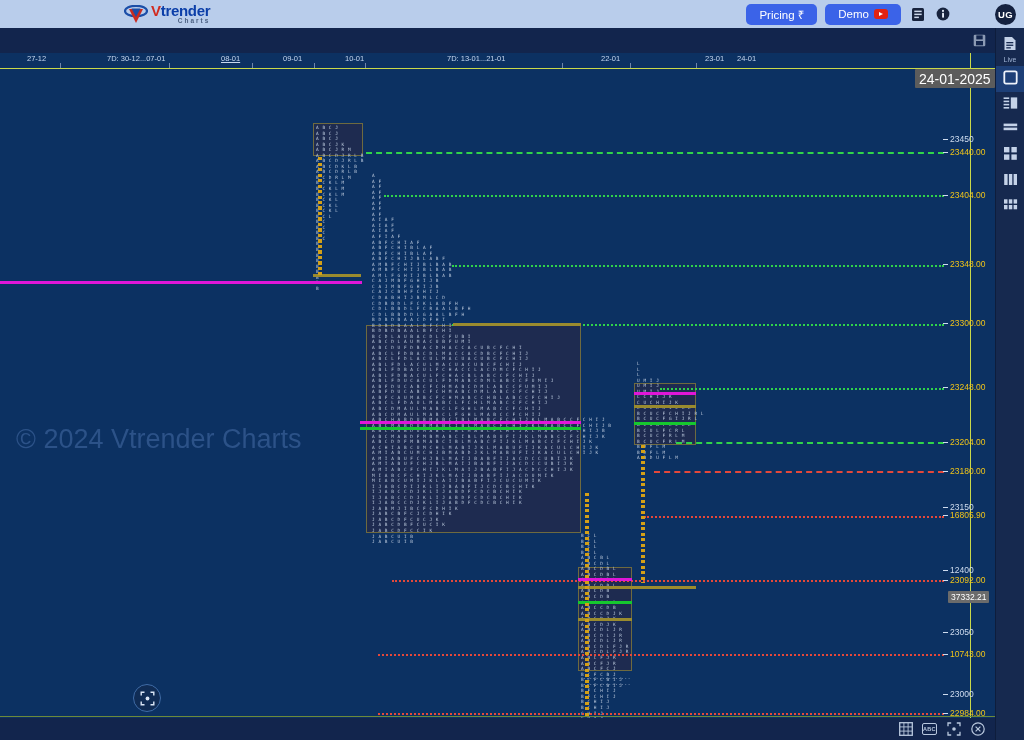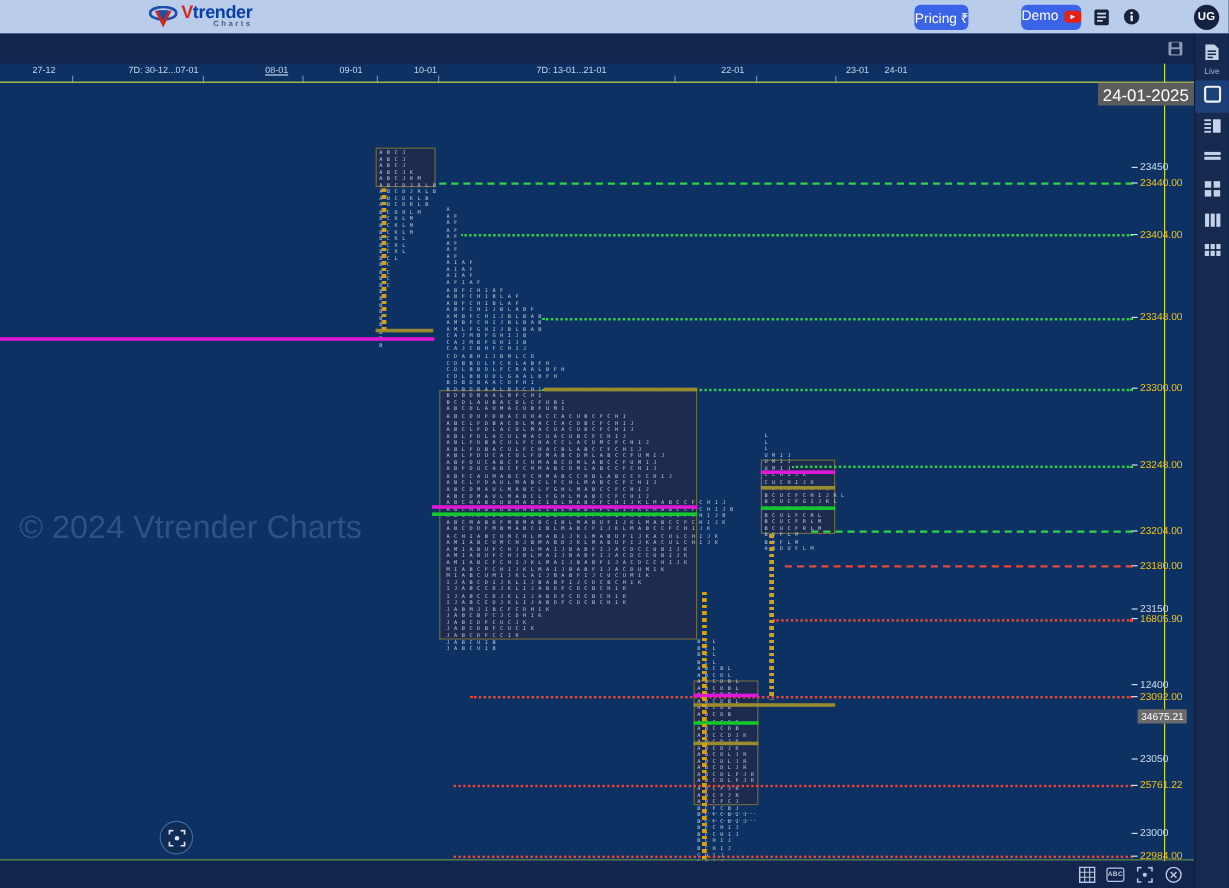--- a/index.html
+++ b/index.html
@@ -23,22 +23,22 @@
   .logo-text { line-height: 1; }
   .logo-title { font-size: 15px; font-weight: bold; color: #0b3ea8; letter-spacing: -.3px; }
   .logo-title .red { color: #d12b20; }
   .logo-sub { font-size: 6.5px; letter-spacing: 2px; color: #4a5f80; text-align: right;
     margin-top: -1px; font-weight: bold; }
 
   .top-actions { position: absolute; right: 8px; top: 0; height: 28px;
     display: flex; align-items: center; gap: 8px; }
   .btn-pill {
     background: #3b63e8; color: #fff; border: none; border-radius: 5px;
-    font-size: 11.5px; height: 21px; padding: 0 0; cursor: pointer;
-    display: flex; align-items: center; gap: 5px; font-family: inherit; margin-left: 36px;
+    font-size: 11.5px; height: 21px; padding: 0 13px; cursor: pointer;
+    display: flex; align-items: center; gap: 5px; font-family: inherit;
   }
   .yt-badge { background: #e32212; border-radius: 3px; width: 14px; height: 10px;
     display: inline-flex; align-items: center; justify-content: center; }
   .yt-badge i { border-left: 4px solid #fff; border-top: 2.5px solid transparent;
     border-bottom: 2.5px solid transparent; display: block; }
   .icon-btn { width: 17px; height: 17px; display: flex; align-items: center;
     justify-content: center; cursor: pointer; }
   .avatar {
     width: 21px; height: 21px; border-radius: 50%; background: #14213f; color: #fff;
     font-size: 9.5px; font-weight: bold; display: flex; align-items: center;
@@ -541,28 +541,28 @@
     <div class="price-lbl major" style="left: 950px; top: 382px;">23248.00</div>
     <div class="price-tick" style="left: 943px; top: 387px;"></div>
     <div class="price-lbl major" style="left: 950px; top: 437px;">23204.00</div>
     <div class="price-tick" style="left: 943px; top: 442px;"></div>
     <div class="price-lbl major" style="left: 950px; top: 466px;">23180.00</div>
     <div class="price-tick" style="left: 943px; top: 471px;"></div>
     <div class="price-lbl major" style="left: 950px; top: 510px;">16805.90</div>
     <div class="price-tick" style="left: 943px; top: 515px;"></div>
     <div class="price-lbl major" style="left: 950px; top: 575px;">23092.00</div>
     <div class="price-tick" style="left: 943px; top: 580px;"></div>
-    <div class="price-lbl major" style="left: 950px; top: 649px;">25761.22</div>
+    <div class="price-lbl major" style="left: 950px; top: 649px;">10743.00</div>
     <div class="price-tick" style="left: 943px; top: 654px;"></div>
     <div class="price-lbl major" style="left: 950px; top: 708px;">22984.00</div>
     <div class="price-tick" style="left: 943px; top: 713px;"></div>
     <div class="price-lbl minor" style="left: 950px; top: 134px;">23450</div>
     <div class="price-tick" style="left: 943px; top: 139px;"></div>
     <div class="price-lbl minor" style="left: 950px; top: 502px;">23150</div>
     <div class="price-tick" style="left: 943px; top: 507px;"></div>
     <div class="price-lbl minor" style="left: 950px; top: 565px;">12400</div>
     <div class="price-tick" style="left: 943px; top: 570px;"></div>
     <div class="price-lbl minor" style="left: 950px; top: 627px;">23050</div>
     <div class="price-tick" style="left: 943px; top: 632px;"></div>
     <div class="price-lbl minor" style="left: 950px; top: 689px;">23000</div>
     <div class="price-tick" style="left: 943px; top: 694px;"></div>
-    <div class="price-lbl boxed" style="left: 948px; top: 591px;">34675.21</div>
+    <div class="price-lbl boxed" style="left: 948px; top: 591px;">37332.21</div>
   </div>
 
 </body></html>

